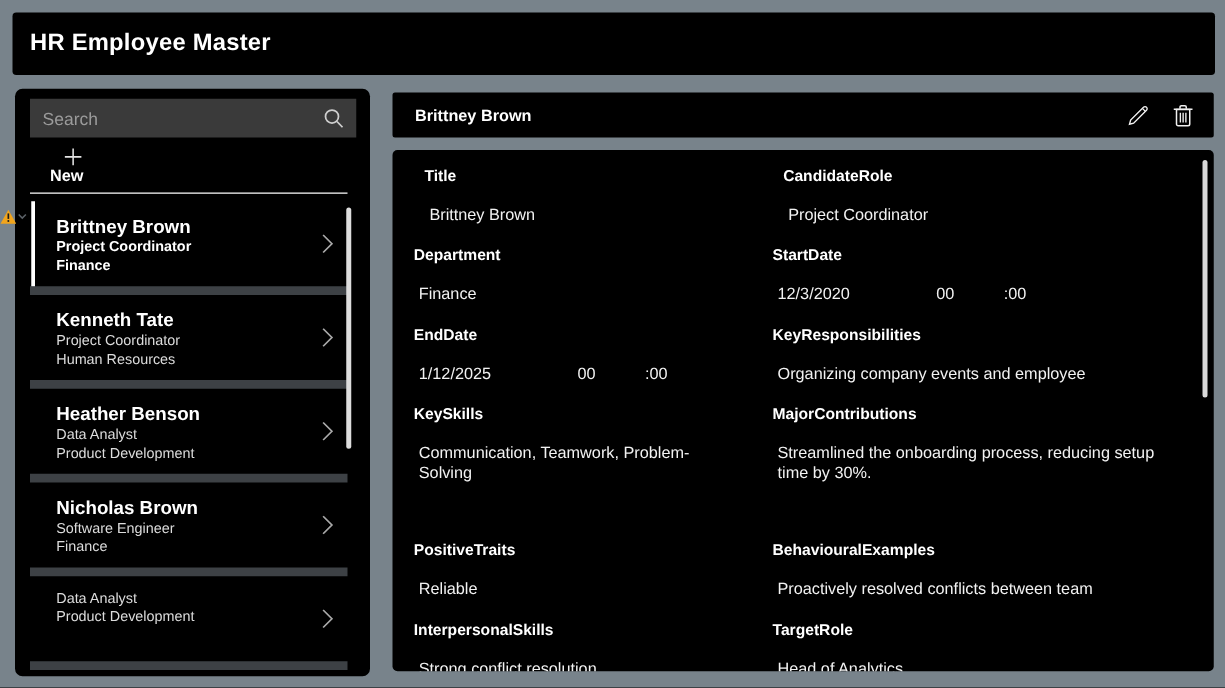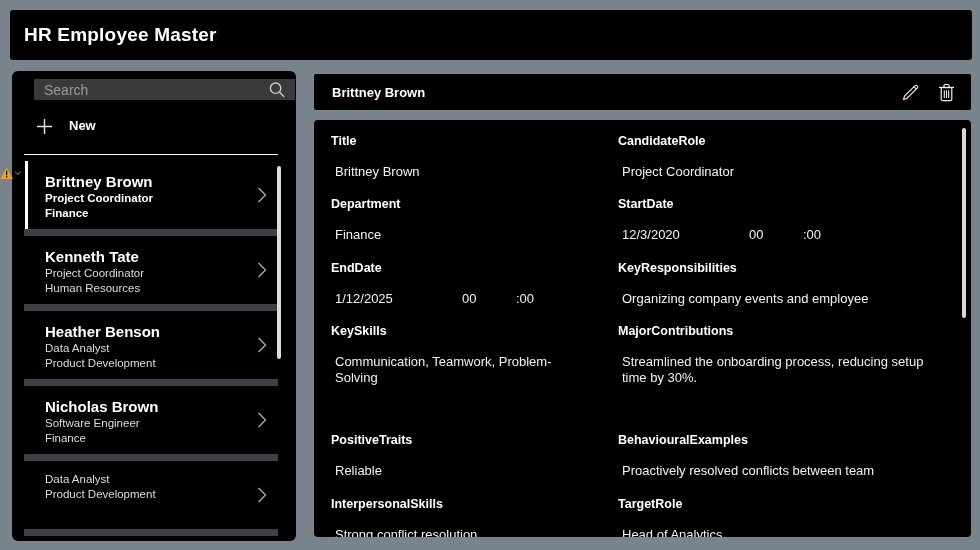--- a/index.html
+++ b/index.html
@@ -16,28 +16,28 @@
   .app-header{left:10px;top:10px;width:962px;height:50px;border-radius:3px;
     display:flex;align-items:center;padding-left:14px;box-sizing:border-box;}
   .app-title{color:#fff;font-size:19px;font-weight:bold;letter-spacing:.2px;}
 
   
   .warn-badge{position:absolute;left:0;top:164px;width:22px;height:18px;z-index:5;
     display:flex;align-items:center;}
 
   
   .sidebar{left:12px;top:71px;width:284px;height:470px;border-radius:6px;overflow:hidden;}
-  .searchbox{position:absolute;left:12px;top:8px;width:261px;height:21px;background:#3A3A3A;
-    display:flex;align-items:center;margin-left:10px;}
+  .searchbox{position:absolute;left:12px;top:8px;width:261px;height:31px;background:#3A3A3A;
+    display:flex;align-items:center;}
   .searchbox input{flex:1;background:transparent;border:none;outline:none;color:#E8E8E8;
     font-size:14px;padding:0 8px 0 10px;font-family:inherit;}
   .searchbox input::placeholder{color:#9B9B9B;}
   .search-ic{margin-right:9px;flex:0 0 auto;}
-  .new-btn{position:absolute;left:12px;top:47px;height:30px;display:flex;align-items:flex-start;
-    cursor:pointer;}
+  .new-btn{position:absolute;left:12px;top:47px;height:30px;display:flex;align-items:flex-end;
+    cursor:pointer;flex-direction:column;}
   .new-btn .plus{margin-left:12px;}
   .new-btn .lbl{color:#FFF;font-size:13px;font-weight:600;margin-left:16px;}
   .side-divider{position:absolute;left:12px;top:83px;width:254px;height:1px;background:#FFF;}
 
   .emp-list{position:absolute;left:0;top:90px;width:100%;}
   .emp-item{position:relative;height:68px;cursor:pointer;}
   .emp-item .selbar{position:absolute;left:13px;top:0;width:3px;height:68px;background:#FFF;
     display:none;}
   .emp-item.selected .selbar{display:block;}
   .emp-item .txt{margin-left:33px;padding-top:11px;}
@@ -181,21 +181,21 @@
       <path d="M3.2 4.6 H13.8 V16.2 C13.8 17 13.2 17.6 12.4 17.6 H4.6 C3.8 17.6 3.2 17 3.2 16.2 Z" fill="none" stroke="#F0F0F0" stroke-width="1.2"></path>
       <line x1="6.3" y1="7.2" x2="6.3" y2="15" stroke="#F0F0F0" stroke-width="1.1"></line>
       <line x1="8.5" y1="7.2" x2="8.5" y2="15" stroke="#F0F0F0" stroke-width="1.1"></line>
       <line x1="10.7" y1="7.2" x2="10.7" y2="15" stroke="#F0F0F0" stroke-width="1.1"></line>
     </svg>
   </div>
 </div>
 
 <div class="panel detail-form">
   <div id="form-rows">
-      <div class="frow" style="height: 63px;">
+      <div class="frow" style="height: 63px; justify-content: center;">
         <div class="fcell c0">
           <div class="flabel">Title</div>
           <div class="fvalue">Brittney Brown</div>
         </div>
         <div class="fcell c1">
           <div class="flabel">CandidateRole</div>
           <div class="fvalue">Project Coordinator</div>
         </div>
       </div>
       <div class="frow" style="height: 64px;">

